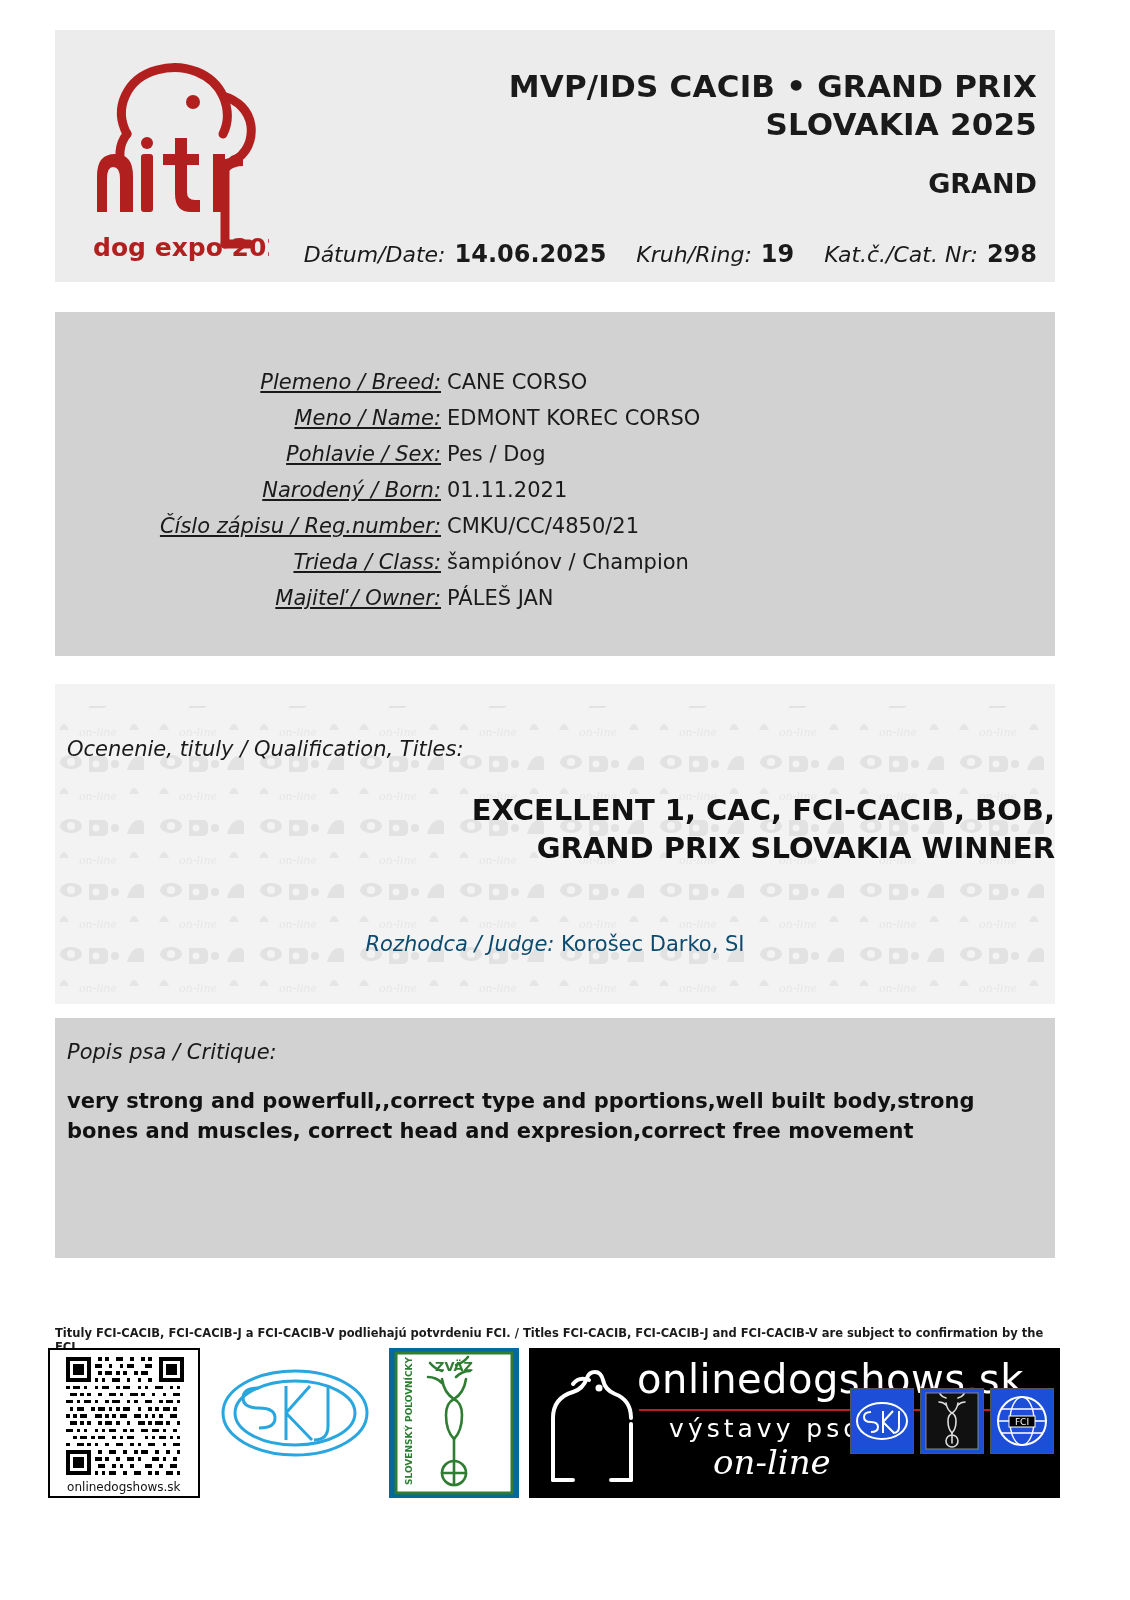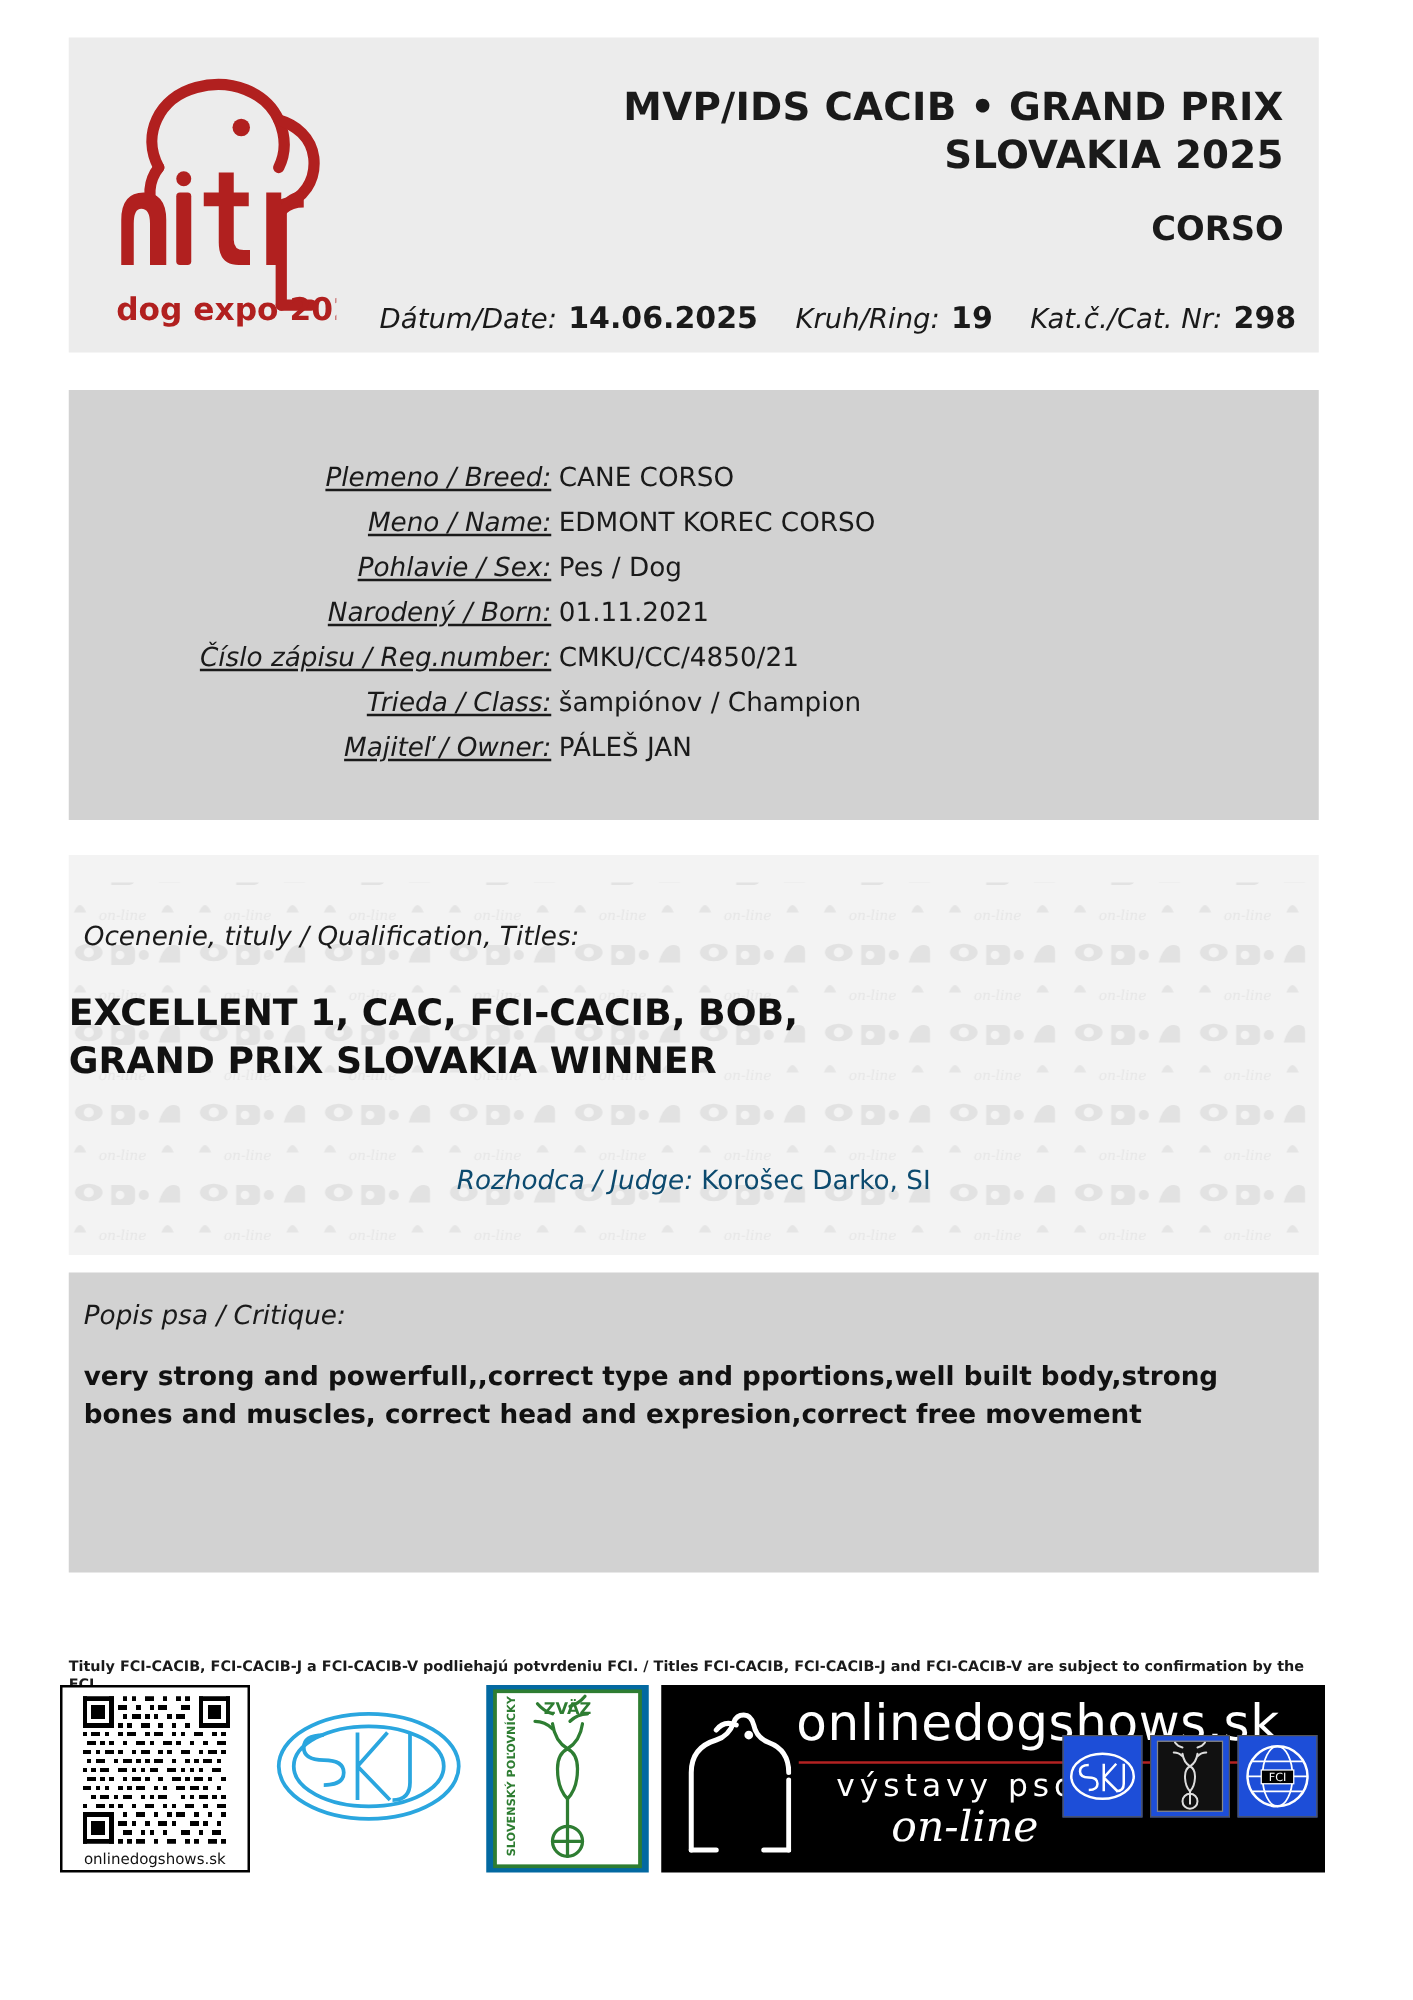--- a/index.html
+++ b/index.html
@@ -27,21 +27,21 @@
   .logo-box {
     width: 230px;
     height: 100%;
     position: relative;
     flex: 0 0 230px;
   }
   .logo-svg { position: absolute; left: 18px; top: 18px; }
   .header-right {
     flex: 1;
     position: relative;
-    padding-right: 28px;
+    padding-right: 18px;
   }
   .show-title {
     text-align: right;
     font-weight: bold;
     font-size: 31px;
     line-height: 1.22;
     color: #1a1a1a;
     padding-top: 38px;
     letter-spacing: 0.2px;
   }
@@ -115,21 +115,21 @@
     left: 12px; top: 22px;
     font-style: italic;
     font-size: 21px;
     color: #1a1a1a;
     margin-top: 31px;
   }
   .qual-title {
     position: absolute;
     left: 0; top: 108px;
     width: 100%;
-    text-align: left;
+    text-align: right;
     font-weight: bold;
     font-size: 29px;
     line-height: 1.3;
     color: #111;
   }
   .judge-row {
     position: absolute;
     left: 0; top: 248px;
     width: 100%;
     text-align: center;
@@ -279,21 +279,21 @@
         </g>
         <text x="20" y="208" font-family="DejaVu Sans, sans-serif" font-size="25" font-weight="bold" fill="#b1201f">dog expo 2025</text>
       </svg>
     </div>
 
     <div class="header-right">
       <div class="show-title">
         <div>MVP/IDS CACIB • GRAND PRIX</div>
         <div>SLOVAKIA 2025</div>
       </div>
-      <div class="city">CORSO</div>
+      <div class="city">GRAND</div>
       <div class="meta-row">
         <span class="meta-label">Dátum/Date:</span>
         <span class="meta-value">14.06.2025</span>
         <span class="meta-gap"></span>
         <span class="meta-label">Kruh/Ring:</span>
         <span class="meta-value">19</span>
         <span class="meta-gap"></span>
         <span class="meta-label">Kat.č./Cat. Nr:</span>
         <span class="meta-value">298</span>
       </div>

